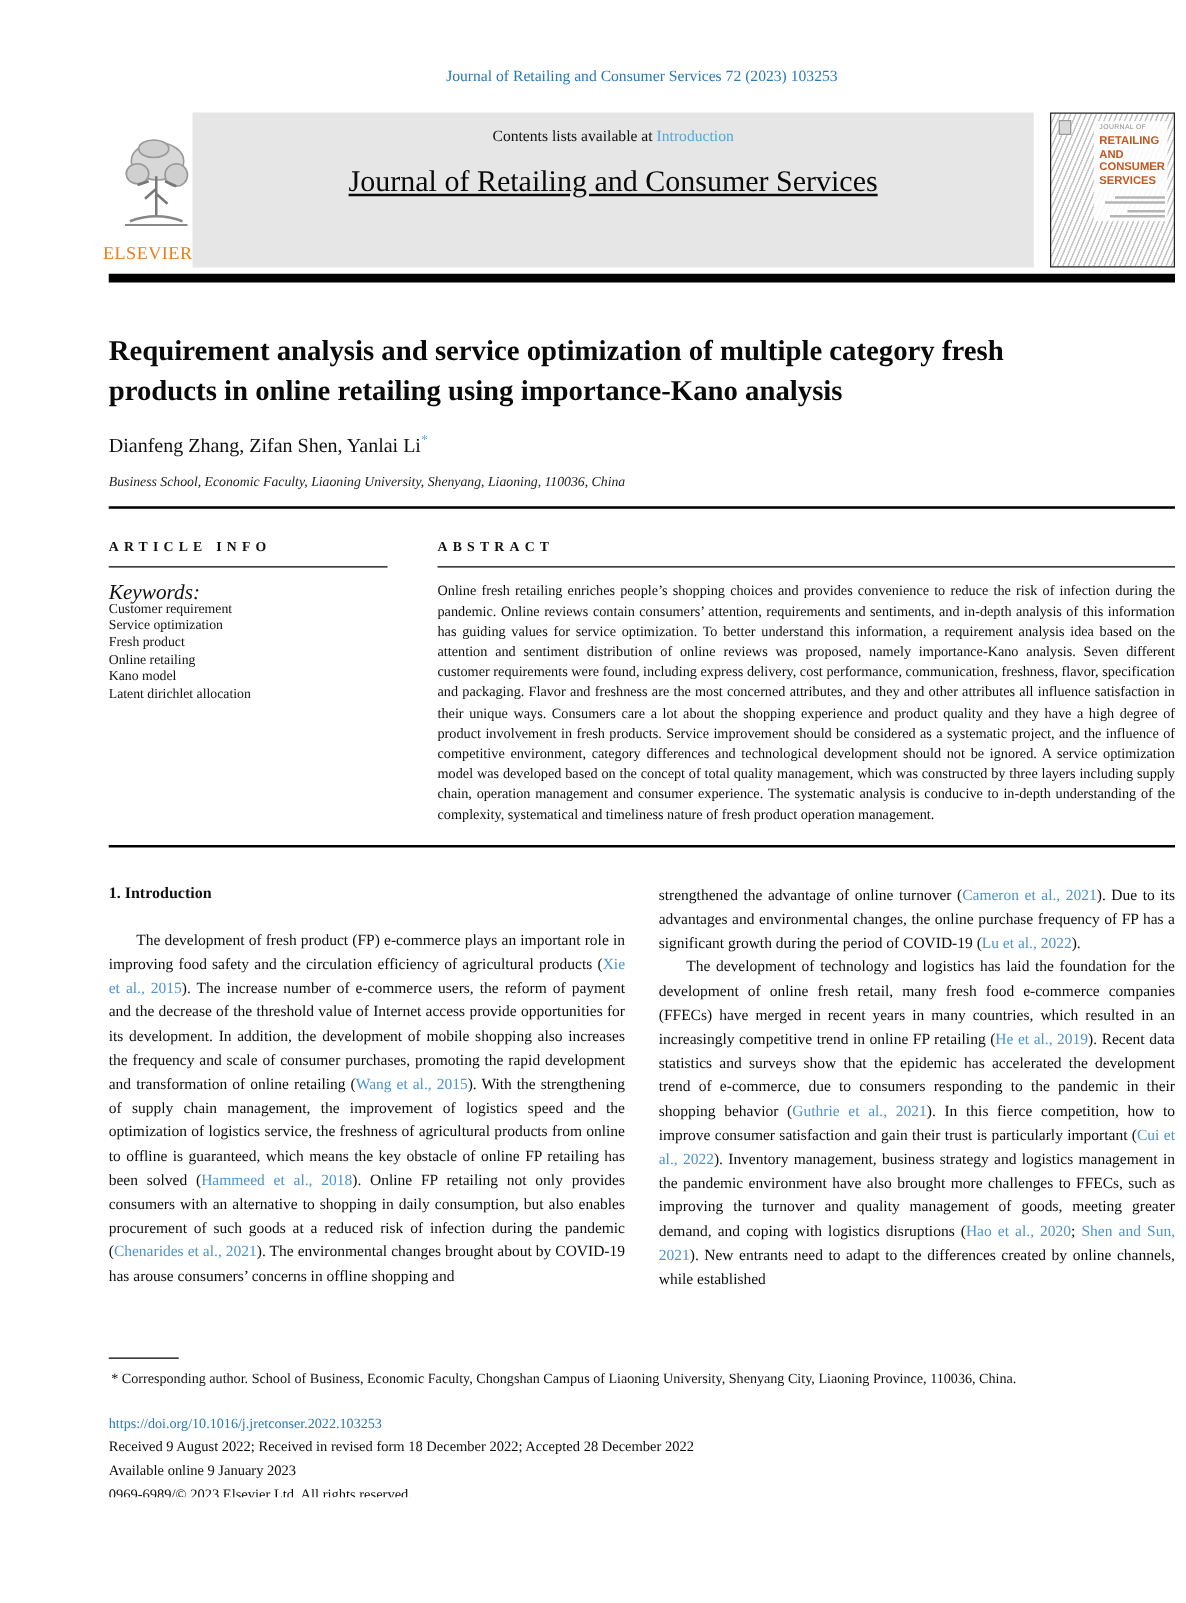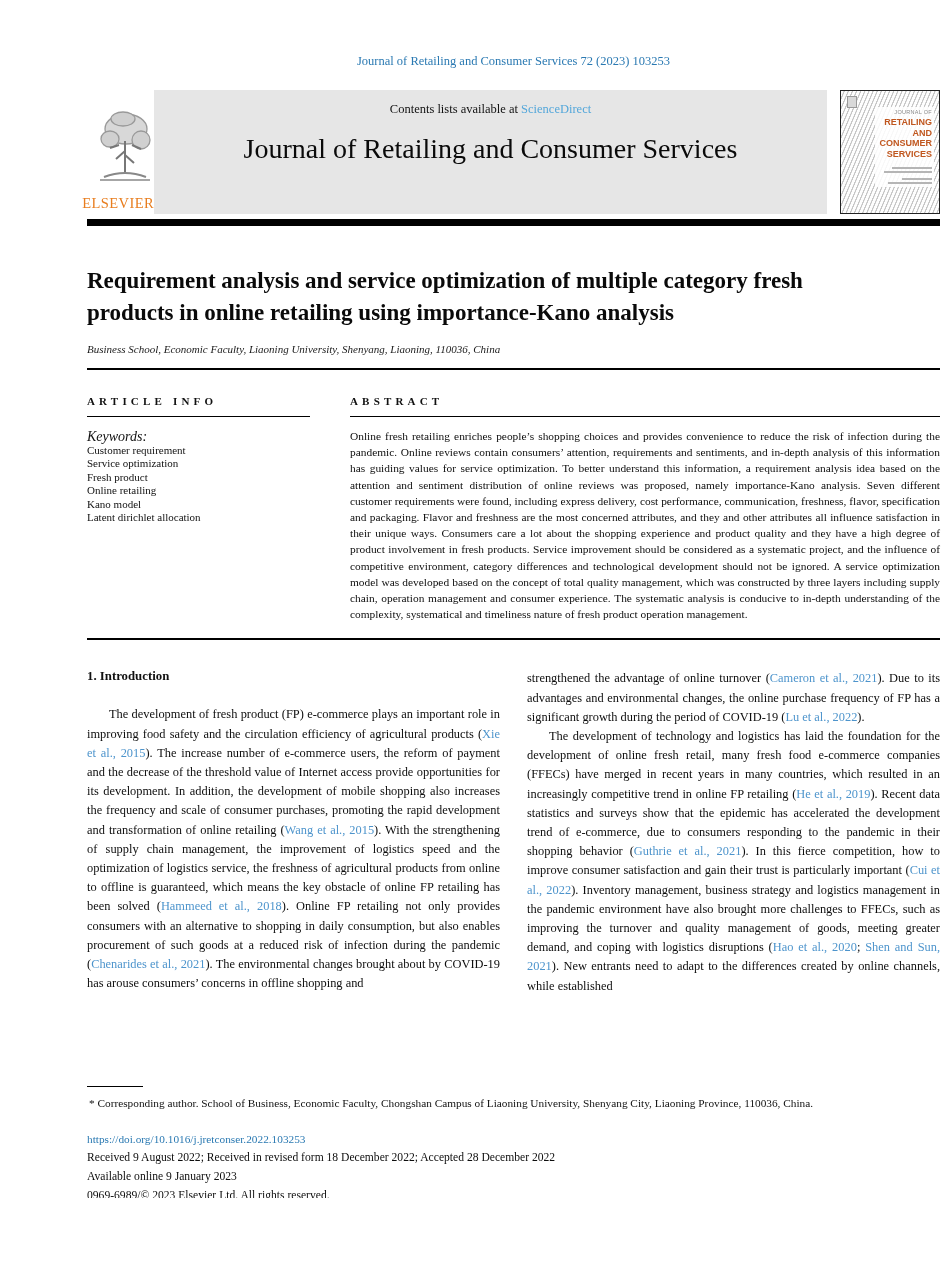--- a/index.html
+++ b/index.html
@@ -18,31 +18,31 @@
   .banner-row { display:flex; margin-top:21px; height:124px; }
   .logo-col { width:67px; display:flex; flex-direction:column; align-items:flex-end;
     justify-content:flex-end; padding-bottom:2px; }
   .logo-col svg { display:block; }
   .elsevier-word { font-size:14.5px; letter-spacing:.4px; color:var(--elsevier-orange,#e87d1e);
     font-weight:400; margin-top:2px; }
   .banner-center { flex:1; background:var(--banner-gray,#e6e6e6); text-align:center;
     padding-top:12px; margin-right:13px; }
   .contents-line { font-size:12.5px; color:#111; }
   .banner-center .seg-c { color:var(--light-link,#54a7da); }
-  .journal-title { font-size:28px; margin-top:16px; color:#0a0a0a; }
+  .journal-title { font-size:24px; margin-top:16px; color:#0a0a0a;text-decoration:underline; }
   .homepage-line { font-family:"Liberation Sans", sans-serif; font-size:12px; margin-top:19px; color:#222; }
 
   
   .cover { width:100px; height:124px; border:1px solid #222; position:relative;
     background:
       repeating-linear-gradient(113deg, #fefefe 0px, #fefefe 2.2px, #c6c6c6 2.6px, #c6c6c6 3.4px, #fefefe 3.8px);
     overflow:hidden; }
   .cover-emblem { position:absolute; top:5px; left:6px; width:10px; height:12px;
     background:#d9d9d9; border:1px solid #9a9a9a; }
-  .cover-text { position:absolute; top:16px; right:5px; text-align:right;
+  .cover-text { position:absolute; top:6px; right:5px; text-align:left;
     background:rgba(255,255,255,.88); padding:2px 2px 3px 4px; }
   .cover-top-label { font-family:"Liberation Sans", sans-serif; font-size:5.5px; color:#8a8a8a;
     letter-spacing:.3px; margin-bottom:2px; }
   .cover-title-line { font-family:"Liberation Sans", sans-serif; font-weight:bold; font-size:9px;
     line-height:10.5px; color:var(--cover-title,#c0571f); }
   .cover-graybar { height:2px; background:#b5b5b5; margin:2px 0 0 auto; }
 
   .black-bar { margin-top:5px; height:7px; background:#000; }
 
   
@@ -51,21 +51,21 @@
   .authors .star { color:var(--light-link,#54a7da); font-size:11px; }
   .affiliation { margin-top:14px; font-style:italic; font-size:11px; color:#1a1a1a; }
 
   
   .info-section { margin-top:13px; border-top:2px solid #000; border-bottom:2px solid #000;
     display:flex; padding:25px 0 16px 0; }
   .info-col { width:223px; margin-right:40px; flex:none; }
   .abs-col { flex:1; }
   .sec-head { font-size:11px; font-weight:bold; letter-spacing:.38em; padding-bottom:9px;
     border-bottom:1px solid #000; }
-  .keywords-label { margin-top:13px; font-style:italic; font-size:14px; line-height:13.5px; }
+  .keywords-label { margin-top:13px; font-style:italic; font-size:17px; line-height:13.5px; }
   .keyword { font-size:11px; line-height:13.6px; }
   .abstract-text { margin-top:11px; font-size:11.4px; line-height:16.2px; text-align:justify; color:#0d0d0d; }
 
   
   .intro { display:flex; margin-top:29px; }
   .col { width:413px; }
   .col-gap { width:27px; flex:none; }
   .intro-heading { font-weight:bold; font-size:12.8px; margin-bottom:21px; }
   .body-par { font-size:12.4px; line-height:19.2px; text-align:justify; color:#0d0d0d; }
   .indent { text-indent:22px; }
@@ -101,21 +101,21 @@
               <path d="M29 34 L29 66 M29 44 L20 52 M29 48 L38 56 M23 38 L14 41 M36 38 L45 42" stroke="#777" stroke-width="2"></path>
               <path d="M8 70 Q29 62 50 70" stroke="#888" stroke-width="2" fill="none"></path>
               <path d="M4 73 L54 73" stroke="#888" stroke-width="1.5"></path>
             </g>
           </svg>
         </span>
         <div class="elsevier-word">ELSEVIER</div>
       </div>
 
       <div class="banner-center">
-        <div class="contents-line"><span>Contents lists available at </span><span class="seg-c">ScienceDirect</span></div>
+        <div class="contents-line"><span>Contents lists available at </span><span class="seg-c">Introduction</span></div>
         <div class="journal-title">Journal of Retailing and Consumer Services</div>
       </div>
 
       <div class="cover">
         <div class="cover-emblem"></div>
         <div class="cover-text">
           <div class="cover-top-label">JOURNAL OF</div>
           <div class="cover-title-line">RETAILING</div>
           <div class="cover-title-line">AND</div>
           <div class="cover-title-line">CONSUMER</div>
@@ -125,20 +125,21 @@
           <div class="cover-graybar" style="width:30px; margin-top:5px;"></div>
           <div class="cover-graybar" style="width:44px;"></div>
         </div>
       </div>
     </div>
 
     <div class="black-bar"></div>
 
     <h1 class="paper-title">Requirement analysis and service optimization of multiple category fresh products in online retailing using importance-Kano analysis</h1>
 
+    <div class="authors"><span>Dianfeng Zhang, Zifan Shen, Yanlai Li</span><sup class="star">*</sup></div>
 
     <div class="affiliation">Business School, Economic Faculty, Liaoning University, Shenyang, Liaoning, 110036, China</div>
 
     <div class="info-section">
       <div class="info-col">
         <div class="sec-head">ARTICLE INFO</div>
         <div class="keywords-label">Keywords:</div>
         <div class="keyword">Customer requirement</div>
         <div class="keyword">Service optimization</div>
         <div class="keyword">Fresh product</div>

